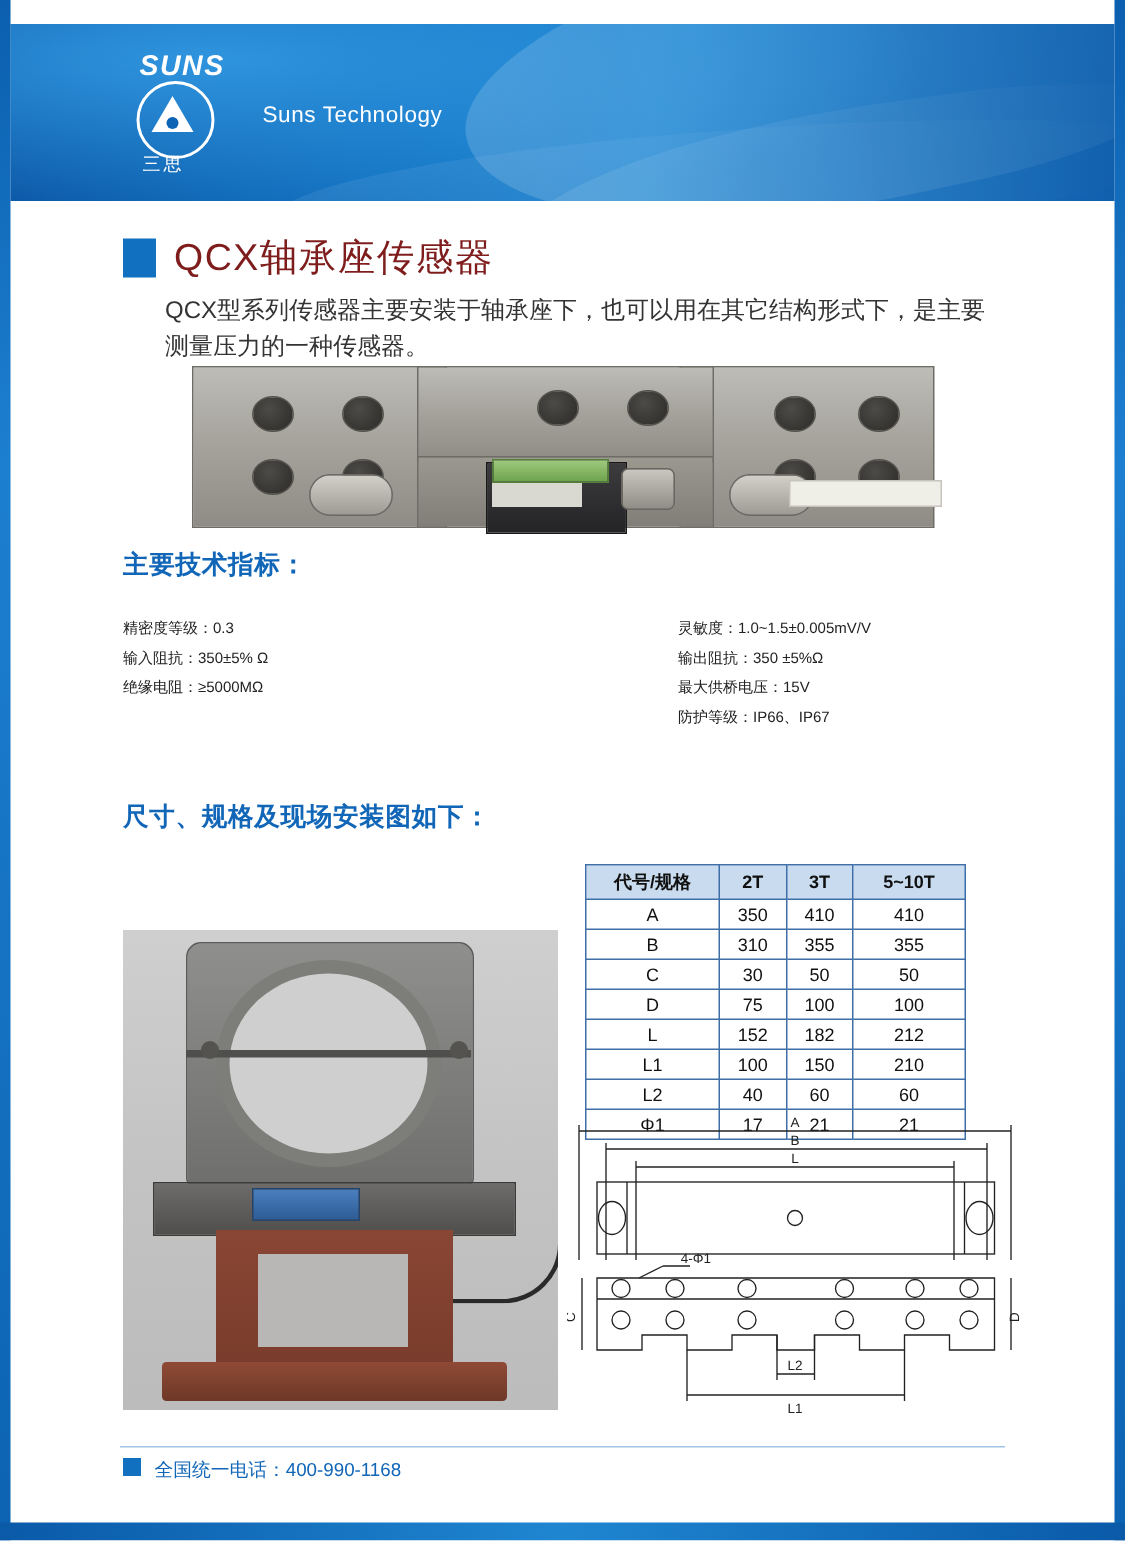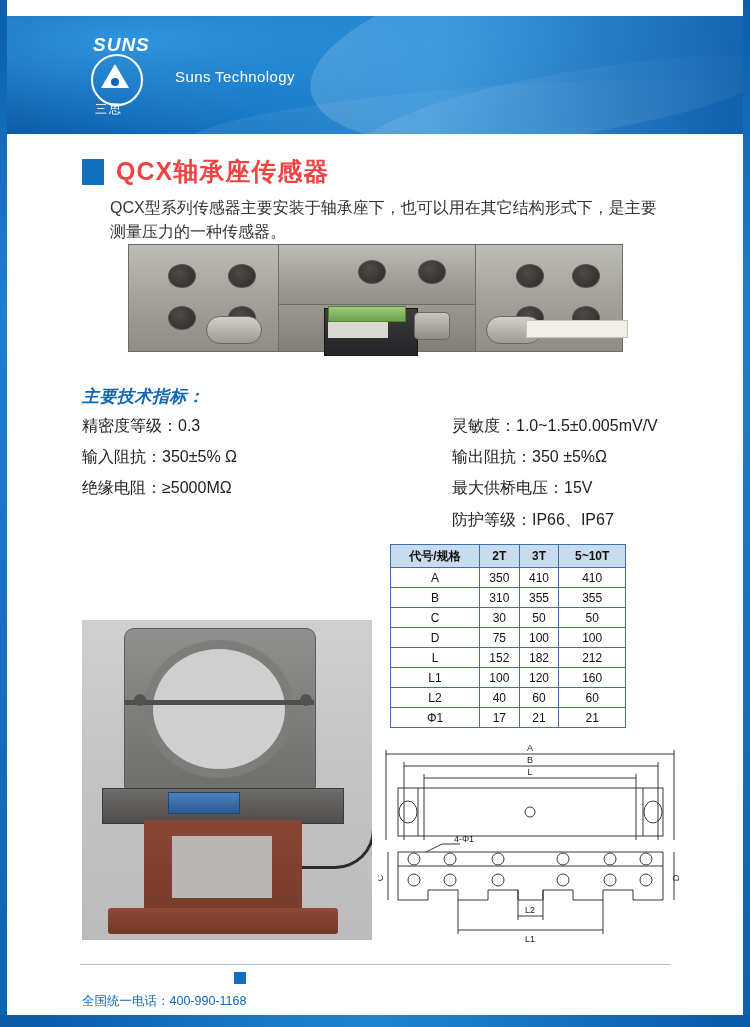--- a/index.html
+++ b/index.html
@@ -146,22 +146,22 @@
     align-items: center;
     gap: 12px;
   }
   .title-bar {
     width: 22px;
     height: 26px;
     background: #1270c0;
   }
   .title-text {
     font-size: 25px;
-    font-weight: bold;
-    color: #ef4444;
+    font-weight: normal;
+    color: #7f1d1d;
     letter-spacing: 1px;
   }
   .subtitle {
     position: absolute;
     left: 110px;
     top: 196px;
     width: 560px;
     font-size: 16px;
     color: #333333;
     line-height: 1.5;
@@ -241,24 +241,24 @@
   }
 
   
   .sec-title {
     position: absolute;
     font-size: 17px;
     font-weight: bold;
     color: #1166b8;
     letter-spacing: 0.5px;
   }
-  #spec-title { left: 82px; top: 385px; font-style: italic; }
+  #spec-title { left: 82px; top: 365px; }
   .spec-col {
     position: absolute;
-    font-size: 16px;
+    font-size: 10px;
     color: #222222;
     line-height: 1.95;
   }
   #spec-left { left: 82px; top: 410px; width: 300px; }
   #spec-right { left: 452px; top: 410px; width: 300px; }
 
   
   #dim-title { left: 82px; top: 533px; }
   .dim-desc {
     position: absolute;
@@ -268,22 +268,22 @@
     font-size: 12.5px;
     color: #222222;
     line-height: 1.7;
     text-indent: 25px;
   }
 
   
   .spec-table {
     position: absolute;
     left: 390px;
-    top: 544px;
-    width: 236px;
+    top: 576px;
+    width: 254px;
     border-collapse: collapse;
     font-size: 12px;
   }
   .spec-table th, .spec-table td {
     border: 1px solid #3f6fa8;
     text-align: center;
     height: 19px;
     padding: 0;
     color: #111;
   }
@@ -394,23 +394,22 @@
     right: 80px;
     top: 964px;
     height: 1px;
     background: #9fc3e4;
   }
   .footer {
     position: absolute;
     left: 82px;
     top: 972px;
     display: flex;
-    align-items: flex-end;
+    align-items: flex-start;
     gap: 9px;
-    flex-direction: column;
   }
   .footer-sq {
     width: 12px; height: 12px;
     background: #1270c0;
   }
   .footer-text {
     font-size: 12.5px;
     color: #1166b8;
   }
   .bottom-bar {
@@ -490,20 +489,21 @@
     <div>绝缘电阻：≥5000MΩ</div>
   </div>
 
   <div class="spec-col" id="spec-right">
     <div>灵敏度：1.0~1.5±0.005mV/V</div>
     <div>输出阻抗：350 ±5%Ω</div>
     <div>最大供桥电压：15V</div>
     <div>防护等级：IP66、IP67</div>
   </div>
 
+  <div class="sec-title" id="dim-title">尺寸、规格及现场安装图如下：</div>
 
   <table class="spec-table">
     <thead>
       <tr>
         <th>代号/规格</th>
         <th>2T</th>
         <th>3T</th>
         <th>5~10T</th>
       </tr>
     </thead>
@@ -534,22 +534,22 @@
       </tr>
       <tr>
         <td>L</td>
         <td>152</td>
         <td>182</td>
         <td>212</td>
       </tr>
       <tr>
         <td>L1</td>
         <td>100</td>
-        <td>120</td>
-        <td>160</td>
+        <td>150</td>
+        <td>210</td>
       </tr>
       <tr>
         <td>L2</td>
         <td>40</td>
         <td>60</td>
         <td>60</td>
       </tr>
       <tr>
         <td>Φ1</td>
         <td>17</td>

